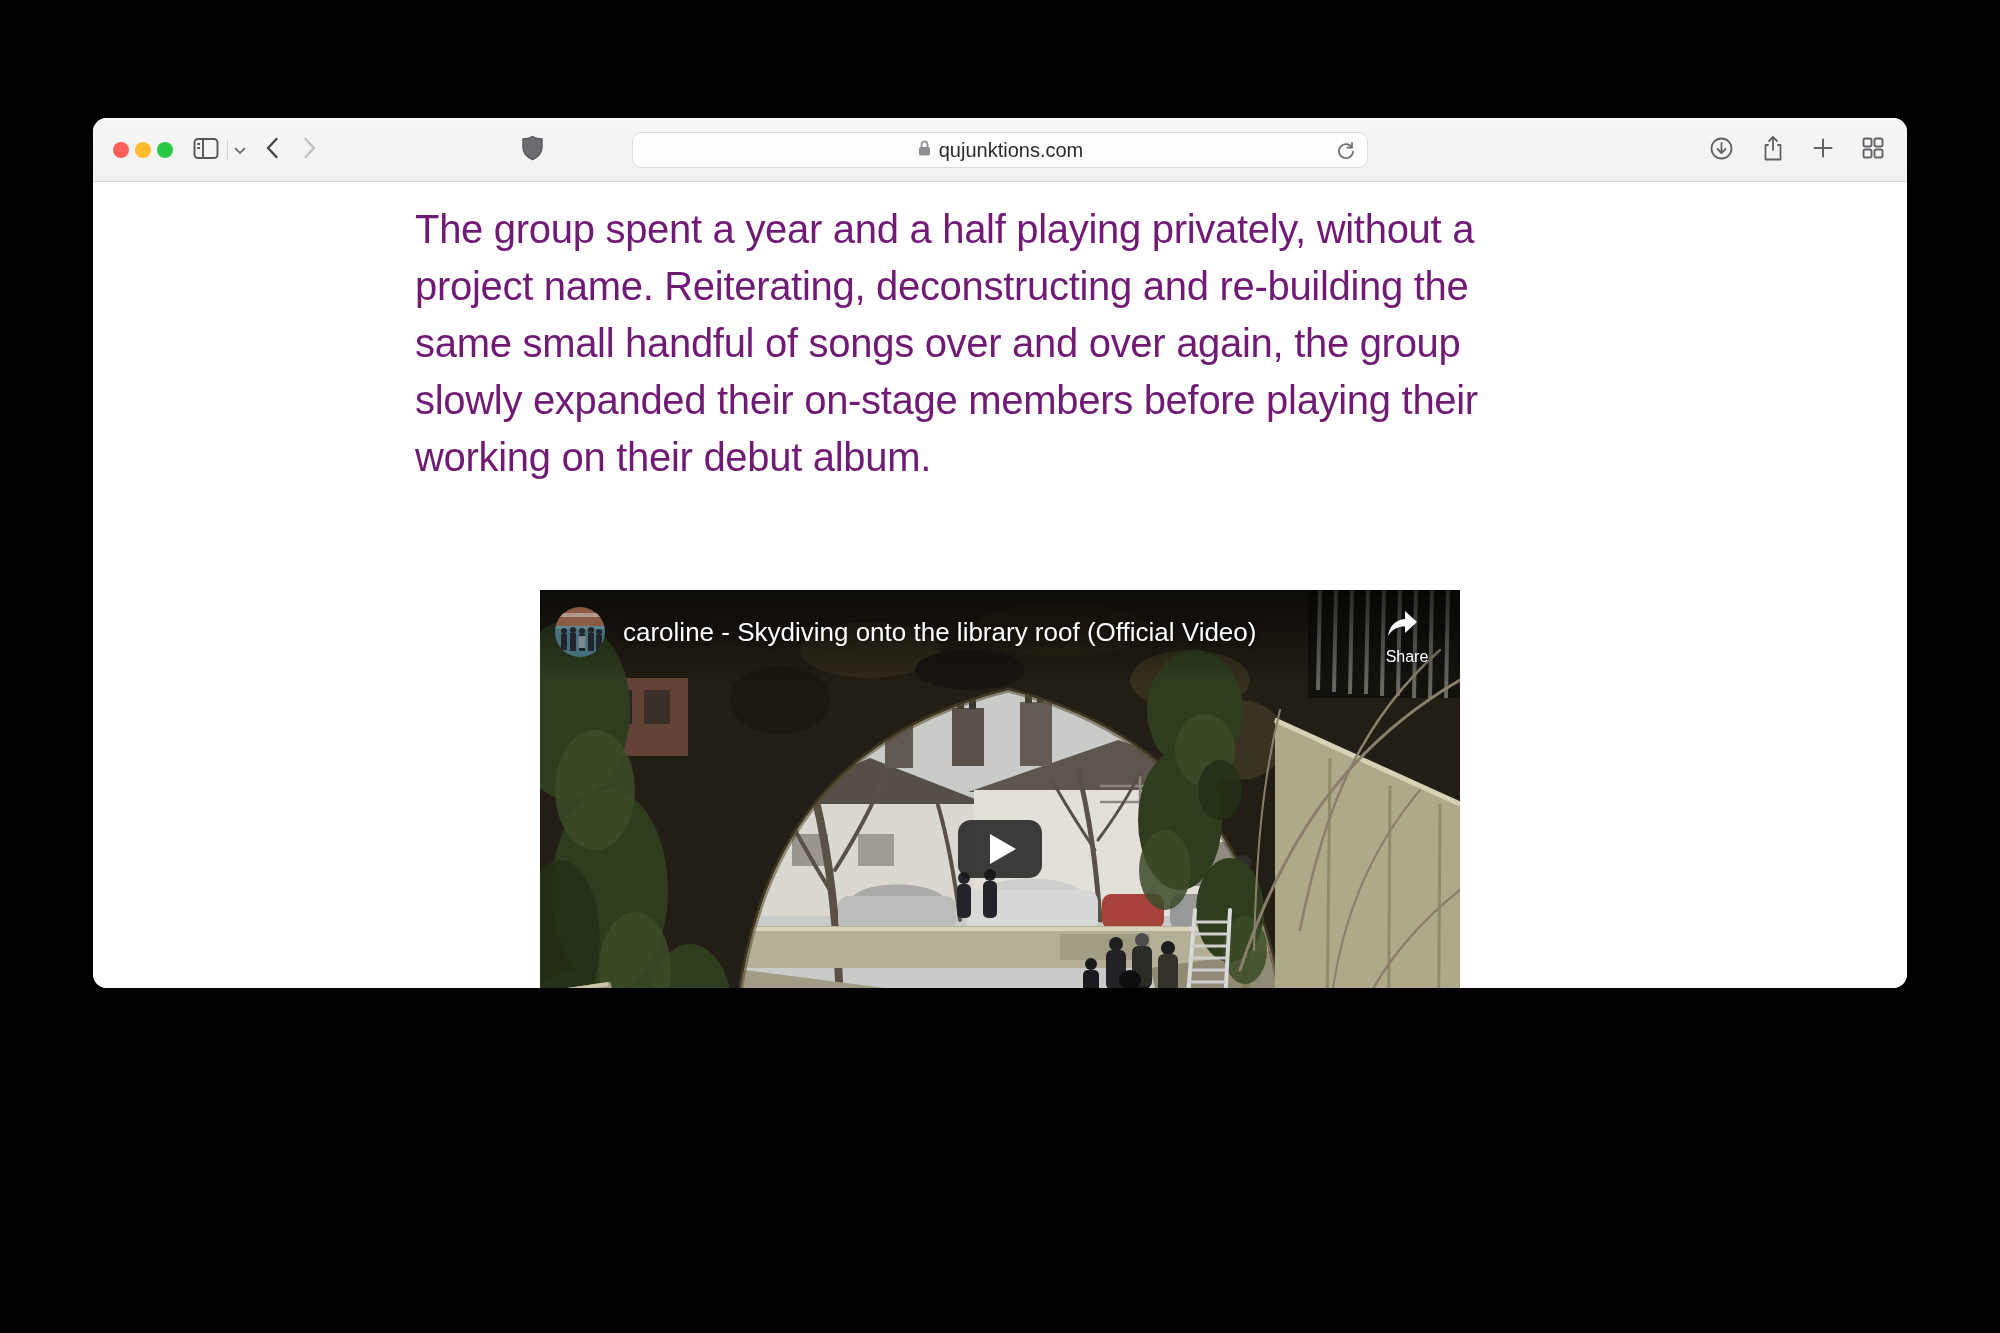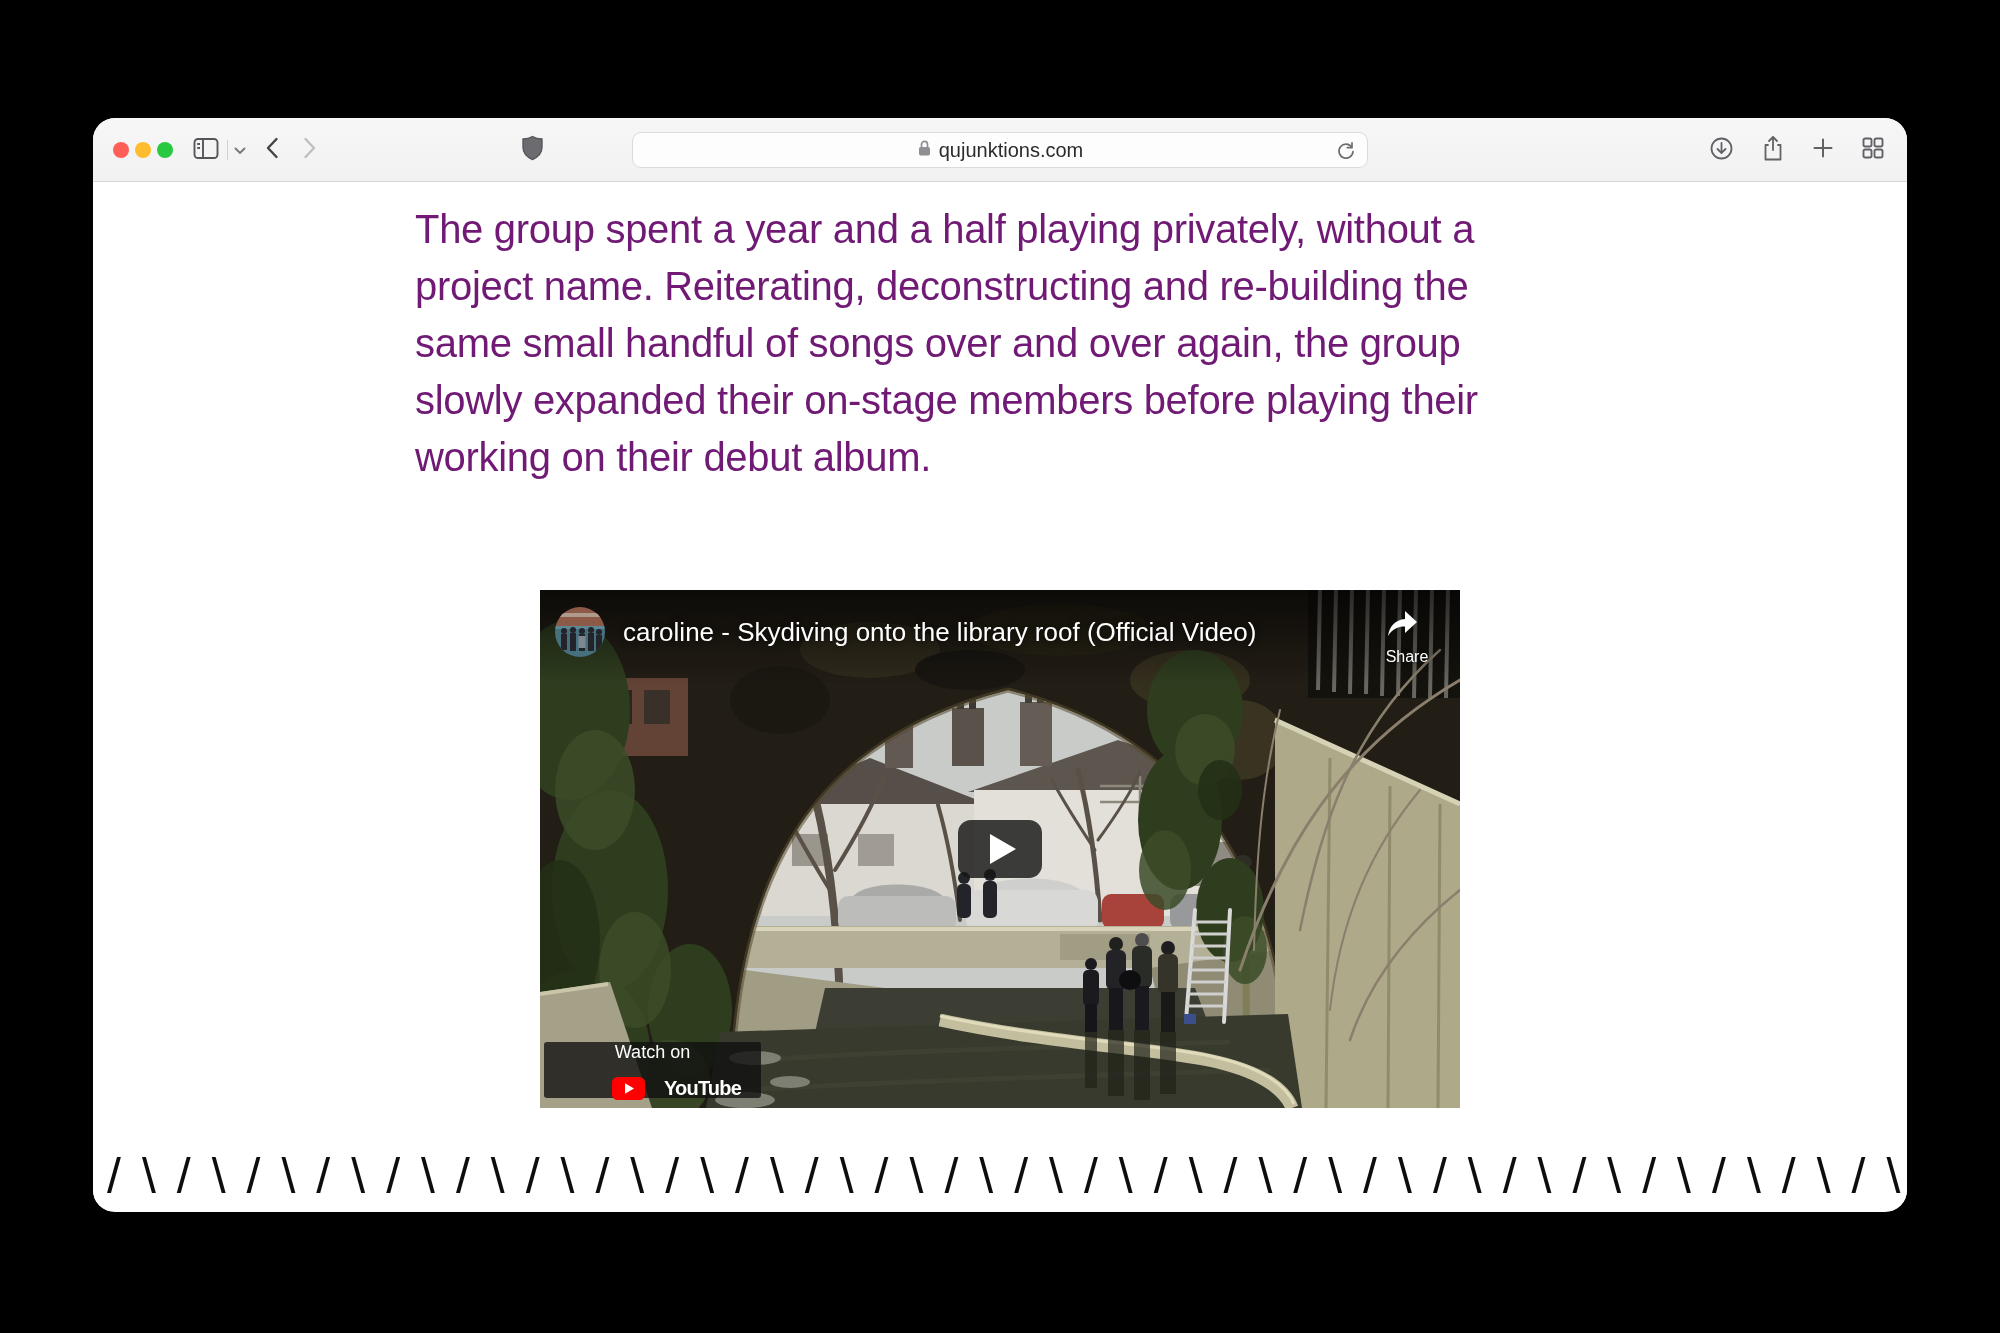--- a/index.html
+++ b/index.html
@@ -1,22 +1,22 @@
 <!DOCTYPE html>
 <html><head>
 <meta charset="utf-8">
 <style>
   * { margin:0; padding:0; box-sizing:border-box; }
   html,body { background:#000; }
   .stage { position:relative; width:2000px; height:1333px; background:#000; overflow:hidden;
            font-family:"Liberation Sans", sans-serif; }
 
   
-  .window { position:absolute; left:93px; top:118px; width:1814px; height:1094px;
-            background:#ffffff; border-radius:22px; overflow:hidden;
+  .window { position:absolute; left:93px; top:118px; width:1814px; height:870px;
+            background:#ffffff; border-radius:14px; overflow:hidden;
             box-shadow:0 18px 50px rgba(0,0,0,.55); }
 
   
   .toolbar { position:relative; height:64px; background:linear-gradient(#f8f7f8,#f2f1f2);
              border-bottom:1px solid #d7d6d7; }
   .traffic { position:absolute; left:20px; top:24px; display:flex; gap:6px; }
   .light { width:16px; height:16px; border-radius:50%; }
   .tb-ico { position:absolute; top:0; height:64px; display:flex; align-items:center; cursor:default; }
   .sep { position:absolute; left:134px; top:22px; width:1px; height:20px; background:#d2d1d2; }
 

